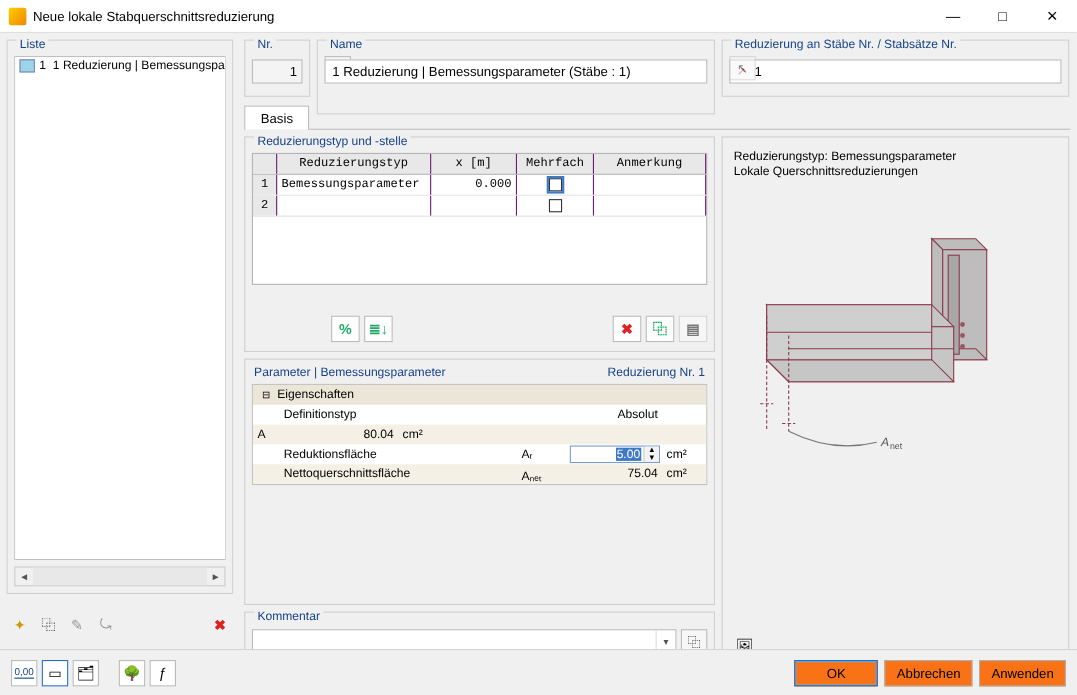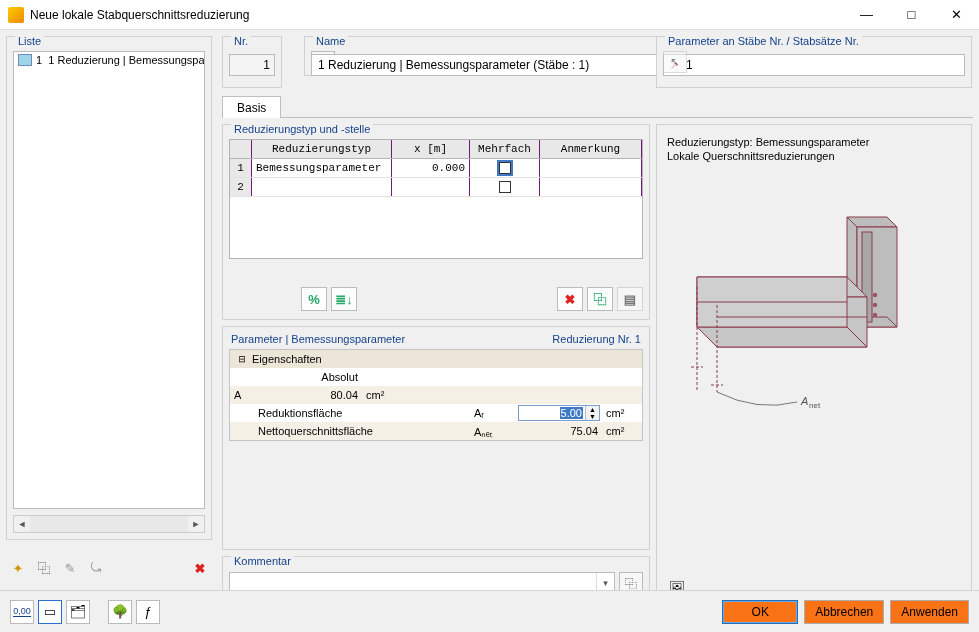--- a/index.html
+++ b/index.html
@@ -27,21 +27,21 @@
 #list-scroll { position:absolute; left:0; right:0; bottom:0; height:18px; background:#f0f0f0; border:1px solid #ccc; display:flex; align-items:center; }
 #list-scroll .arrow { width:16px; height:16px; display:flex; align-items:center; justify-content:center; font-size:9px; color:#555; }
 #list-scroll .track { flex:1; background:#e8e8e8; height:16px; }
 
 
 #left-tb { position:absolute; left:6px; width:206px; bottom:8px; height:28px; display:flex; align-items:center; gap:2px; }
 .tbtn { width:24px; height:24px; border:1px solid transparent; display:flex; align-items:center; justify-content:center; background:#f0f0f0; font-size:13px; }
 
 
 #g-nr   { top:6px; left:222px; width:60px;  height:52px; }
-#g-name { top:6px; left:304px; width:362px; height:40px; }
+#g-name { top:6px; left:288px; width:362px; height:68px; }
 #g-asgn { top:6px; left:656px; width:316px; height:52px; }
 
 .hdrfield { position:absolute; top:3px; left:0; right:0; height:22px; background:#fff; border:1px solid #bbb; display:flex; align-items:center; padding:0 4px; font-size:12px; }
 .hdrfield.ro { background:#f4f4f4; }
 .hdrfield input { border:none; outline:none; flex:1; font-size:12px; background:transparent; }
 .iconbtn { width:24px; height:22px; border:1px solid #bbb; background:#f7f7f7; display:flex; align-items:center; justify-content:center; font-size:12px; }
 
 
 #tabs { position:absolute; top:64px; left:222px; right:6px; height:24px; border-bottom:1px solid #bfbfbf; display:flex; align-items:flex-end; }
 .tab { height:22px; padding:0 14px; border:1px solid #bfbfbf; border-bottom:none; background:#fff; font-size:12px; display:flex; align-items:center; margin-right:2px; position:relative; top:1px; }
@@ -162,21 +162,21 @@
       <div class="hdrfield" style="flex:1">
         <input value="1 Reduzierung | Bemessungsparameter (Stäbe : 1)" style="">
       </div>
       <div class="iconbtn">
           <span style="color:#2a6">✎</span>
         </div>
     </div>
   </div>
 
   <div class="group" id="g-asgn">
-    <div class="glabel">Parameter an Stäbe Nr. / Stabsätze Nr.</div>
+    <div class="glabel">Reduzierung an Stäbe Nr. / Stabsätze Nr.</div>
     <div class="group-inner" style="display:flex;gap:4px">
       <div class="hdrfield" style="flex:1">
         <span style="width:12px;height:12px;margin-right:4px;display:inline-flex;align-items:center;justify-content:center;color:#d33;font-size:10px">↗</span>
         <input value="1" style="">
       </div>
       <div class="iconbtn" style="opacity:.5">↖</div>
     </div>
   </div>
 
   <div id="tabs">
@@ -242,20 +242,21 @@
       <div class="phdr">
         <span>Parameter | Bemessungsparameter</span>
         <span>Reduzierung Nr. 1</span>
       </div>
       <div class="ptree">
         <div class="pcat">
           <span class="tw">⊟</span>
           <span>Eigenschaften</span>
         </div>
         <div class="prow">
+          <div class="pname">Definitionstyp</div>
           <div class="psym"></div>
           <div class="pval">Absolut</div>
           <div class="punit"></div>
         </div>
         <div class="prow alt">
           <div class="psym">A</div>
           <div class="pval">80.04</div>
           <div class="punit">cm²</div>
         </div>
         <div class="prow">

